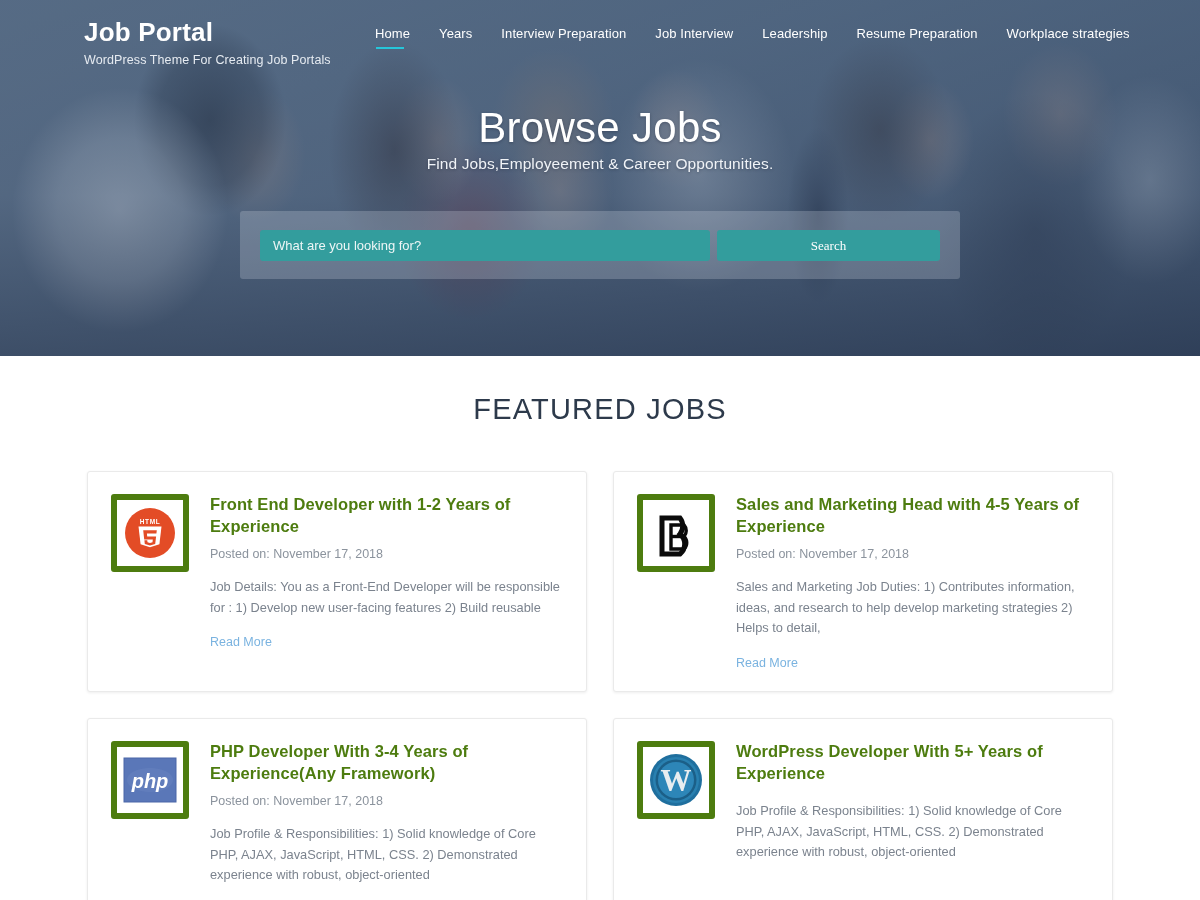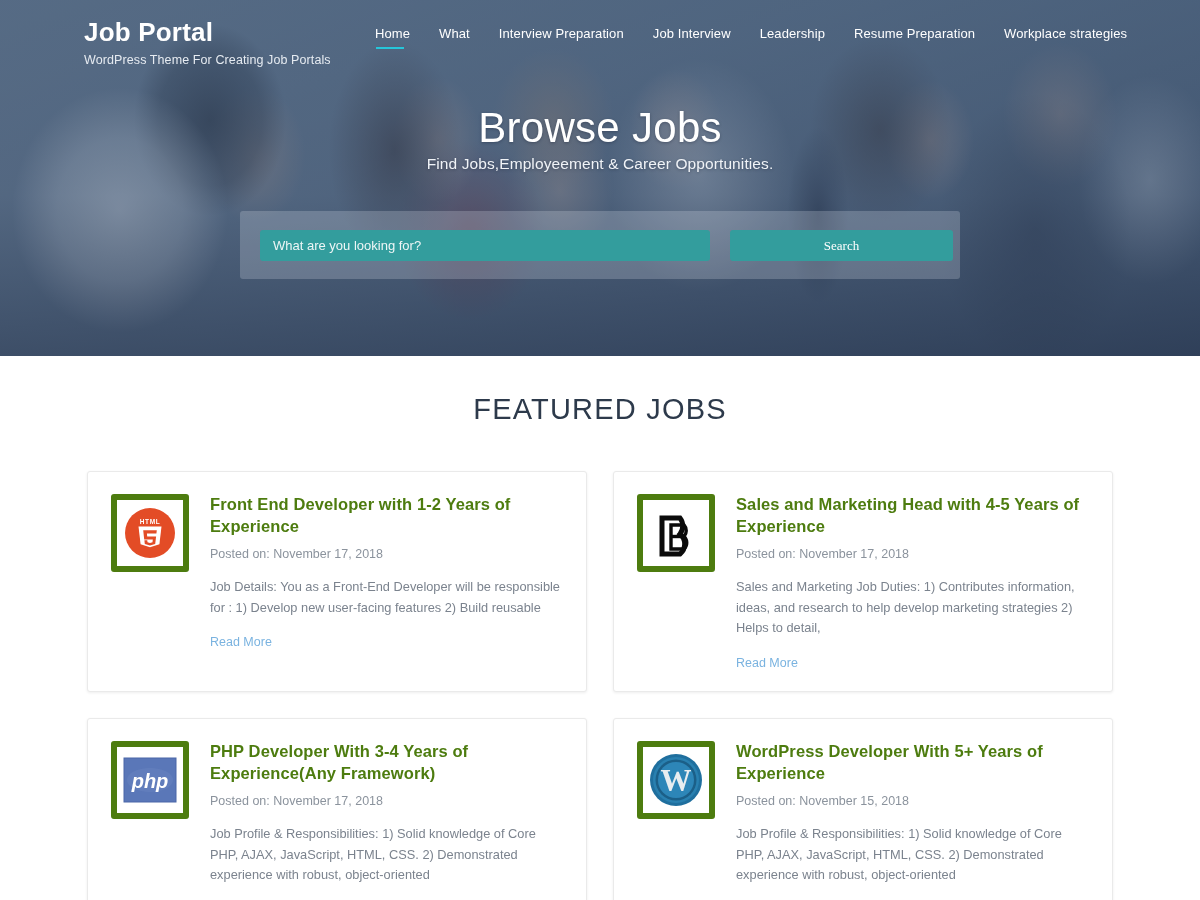--- a/index.html
+++ b/index.html
@@ -117,21 +117,21 @@
     top: 211px;
     width: 720px;
     height: 68px;
     background: rgba(232,238,244,0.22);
     border-radius: 3px;
   }
   .search-row {
     position: absolute;
     left: 20px; top: 19px;
     display: flex;
-    gap: 20px;
+    gap: 7px;
   }
   .search-input {
     width: 450px;
     height: 31px;
     border: none;
     outline: none;
     border-radius: 3px;
     background: #339d9d;
     color: #ffffff;
     font-size: 13px;
@@ -235,21 +235,21 @@
   <div class="hero-overlay"></div>
 
   <div class="hero-inner">
     <div class="brand">
       <div class="brand-title">Job Portal</div>
       <div class="brand-tagline">WordPress Theme For Creating Job Portals</div>
     </div>
 
     <nav class="nav" id="nav-root">
         <a class="nav-item active">Home</a>
-        <a class="nav-item">What</a>
+        <a class="nav-item">Years</a>
         <a class="nav-item">Interview Preparation</a>
         <a class="nav-item">Job Interview</a>
         <a class="nav-item">Leadership</a>
         <a class="nav-item">Resume Preparation</a>
         <a class="nav-item">Workplace strategies</a>
       </nav>
 
     <h1 class="hero-heading">Browse Jobs</h1>
     <div class="hero-sub">Find Jobs,Employeement &amp; Career Opportunities.</div>
 
@@ -309,18 +309,17 @@
           <span style="display: block; line-height: 0;"><svg width="58" height="58" viewBox="0 0 58 58">
               <circle cx="29" cy="29" r="26" fill="#1f6f9e"></circle>
               <circle cx="29" cy="29" r="23" fill="#2980b0"></circle>
               <circle cx="29" cy="29" r="20.5" fill="#1b5f88"></circle>
               <circle cx="29" cy="29" r="18" fill="#2d86b8"></circle>
               <text x="29" y="40" font-family="Liberation Serif, serif" font-size="31" font-weight="bold" fill="#e8edf0" text-anchor="middle">W</text>
             </svg></span>
         </div>
         <div class="job-body">
           <h3 class="job-title">WordPress Developer With 5+ Years of Experience</h3>
-          <div class="job-date">Posted on: November 15, 2018</div>
           <p class="job-desc">Job Profile &amp; Responsibilities: 1) Solid knowledge of Core PHP, AJAX, JavaScript, HTML, CSS. 2) Demonstrated experience with robust, object-oriented</p>
         </div>
       </article>
     </div>
 </section>
 
 </body></html>

